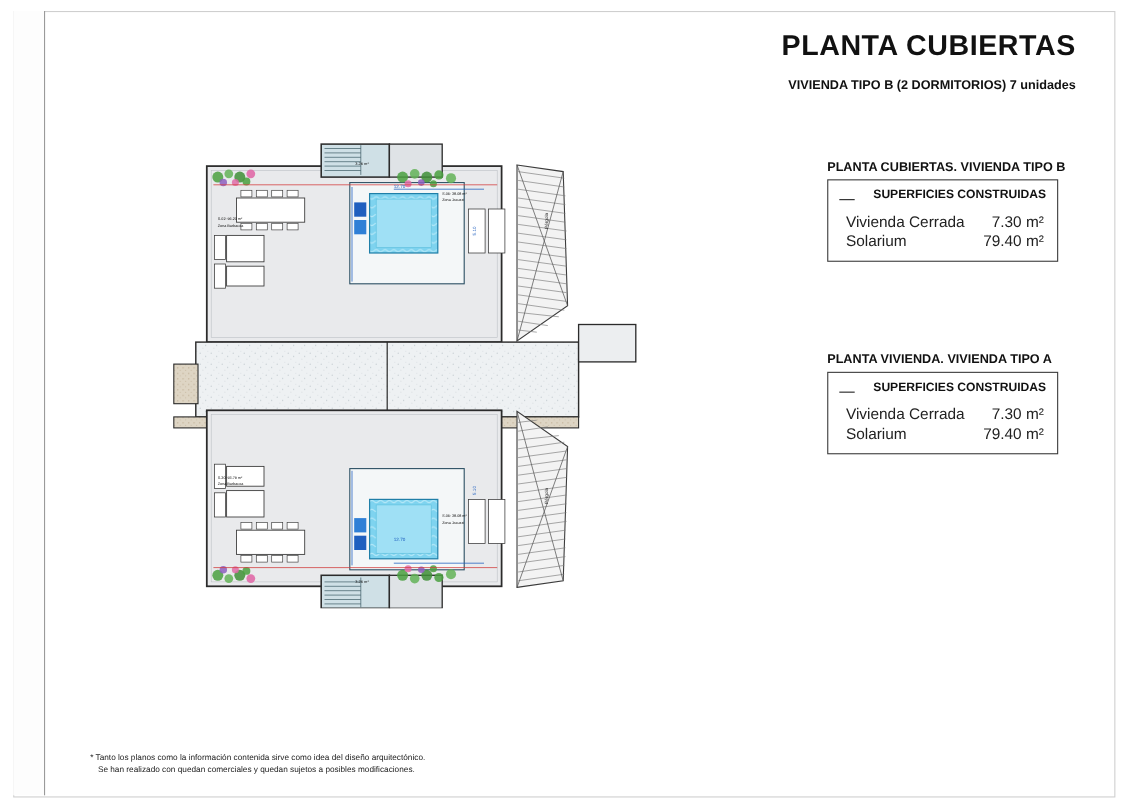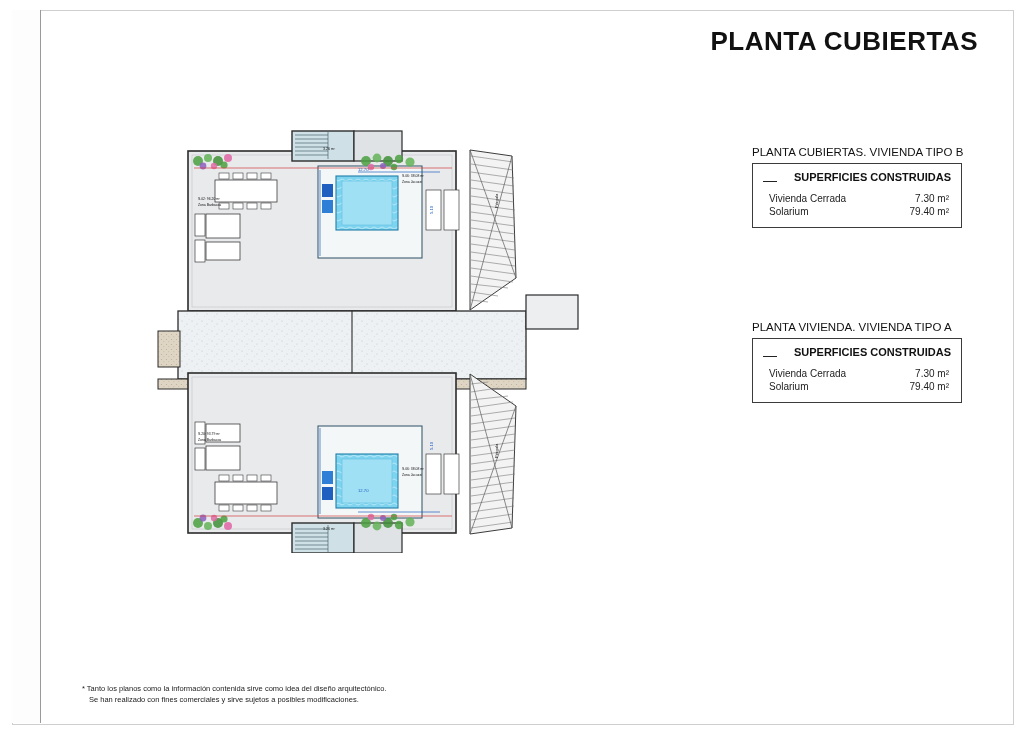--- a/index.html
+++ b/index.html
@@ -66,21 +66,21 @@
     text-align: right;
     white-space: nowrap;
   }
   .title-sub1 { top: 58px; }
   .title-sub2 { top: 72px; }
 
   
   .surf-block { position: absolute; }
   .surf-title {
     font-size: 11.5px;
-    font-weight: normal;
+    font-weight: bold;
     color: #111;
     white-space: nowrap;
     margin-bottom: 5px;
   }
   .surf-box {
     border: 1px solid #3b3b3b;
     padding: 7px 10px 9px 10px;
     width: 210px;
     box-sizing: border-box;
     background: #fff;
@@ -101,21 +101,21 @@
   }
   .surf-hdr .hdr-text {
     font-size: 11px;
     font-weight: bold;
     color: #111;
     white-space: nowrap;
   }
   .surf-row {
     display: flex;
     justify-content: space-between;
-    font-size: 10px;
+    font-size: 14px;
     color: #222;
     padding: 1px 2px 1px 6px;
   }
   .surf-row .val { white-space: nowrap; }
 
   
   .footnote {
     position: absolute;
     left: 82px;
     top: 684px;
@@ -137,20 +137,21 @@
 </head>
 <body>
 
 <div class="sheet">
 
   <div class="frame-outer"></div>
   <div class="left-margin-strip"></div>
   <div class="frame-inner"></div>
 
   <div class="title-main">PLANTA CUBIERTAS</div>
+  <div class="title-sub2">VIVIENDA TIPO B (2 DORMITORIOS) 7 unidades</div>
 
   <div class="surf-block" style="left:752px; top:146px;">
     <div class="surf-title">PLANTA CUBIERTAS. VIVIENDA TIPO B</div>
     <div class="surf-box">
       <div class="surf-hdr">
         <span class="dash"></span>
         <span class="hdr-text">SUPERFICIES CONSTRUIDAS</span>
       </div>
       <div class="surf-row">
         <span>Vivienda Cerrada</span>
@@ -176,21 +177,21 @@
       </div>
       <div class="surf-row">
         <span>Solarium</span>
         <span class="val">79.40 m²</span>
       </div>
     </div>
   </div>
 
   <div class="footnote">
     <div>* Tanto los planos como la información contenida sirve como idea del diseño arquitectónico.</div>
-    <div style="padding-left:7px;">Se han realizado con fines comerciales y sirve sujetos a posibles modificaciones.</div>
+    <div style="padding-left:7px;">Se han realizado con quedan comerciales y quedan sujetos a posibles modificaciones.</div>
   </div>
 
   <div class="plan">
     <svg width="450" height="425" viewBox="0 0 450 425" xmlns="http://www.w3.org/2000/svg">
 
       <defs>
         <pattern id="speckle" width="10" height="10" patternUnits="userSpaceOnUse">
           <rect width="10" height="10" fill="#eef1f3"></rect>
           <circle cx="2" cy="3" r="0.55" fill="#b9c2c8"></circle>
           <circle cx="7" cy="6" r="0.5" fill="#b9c2c8"></circle>

